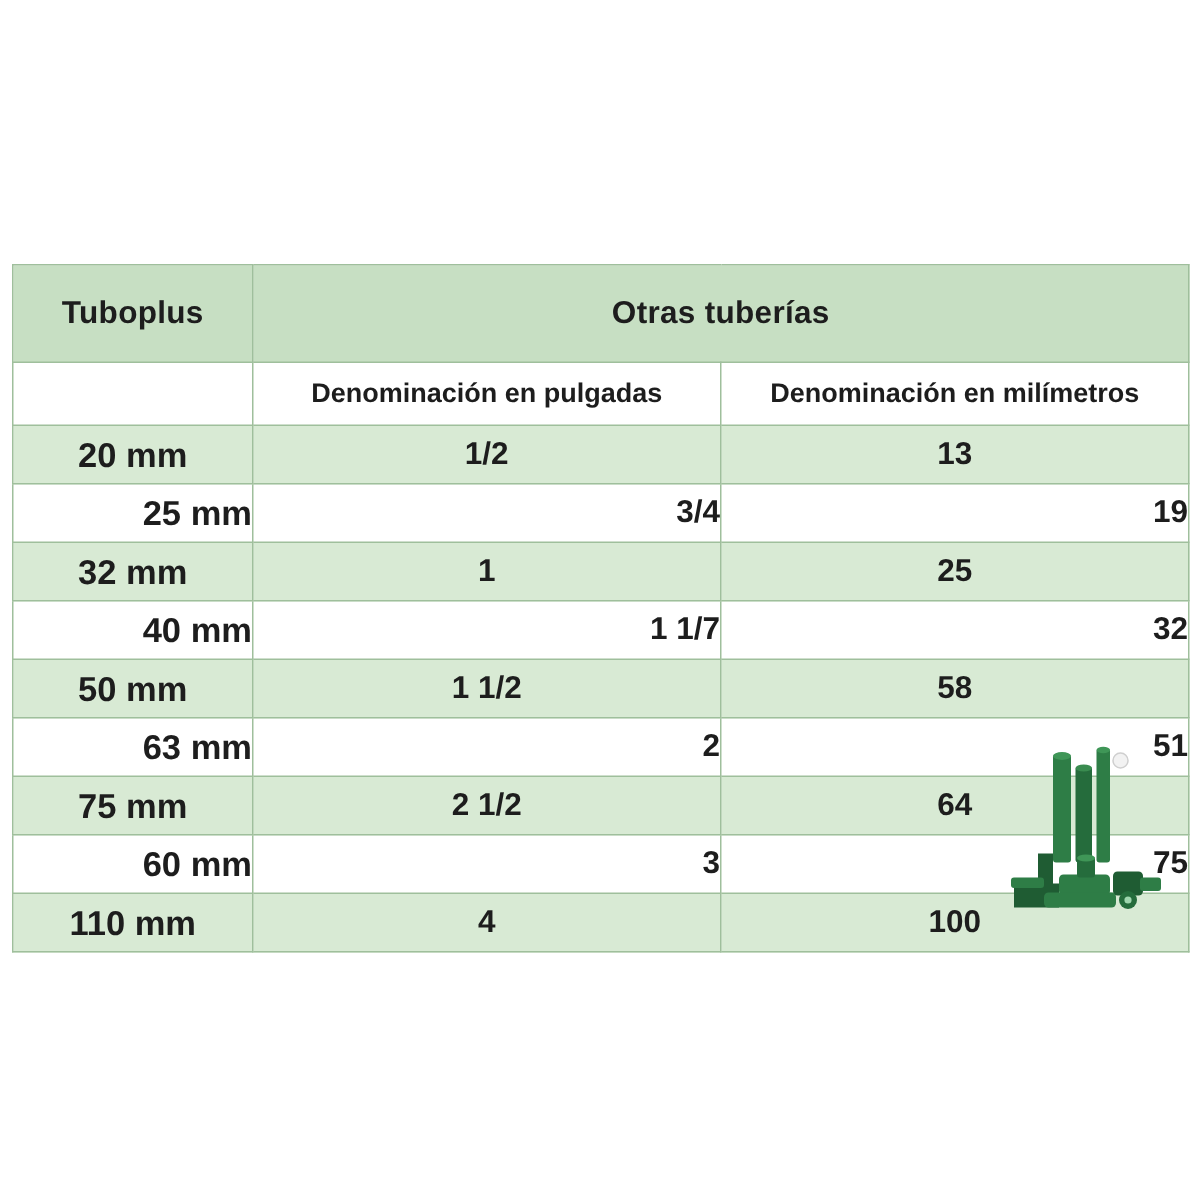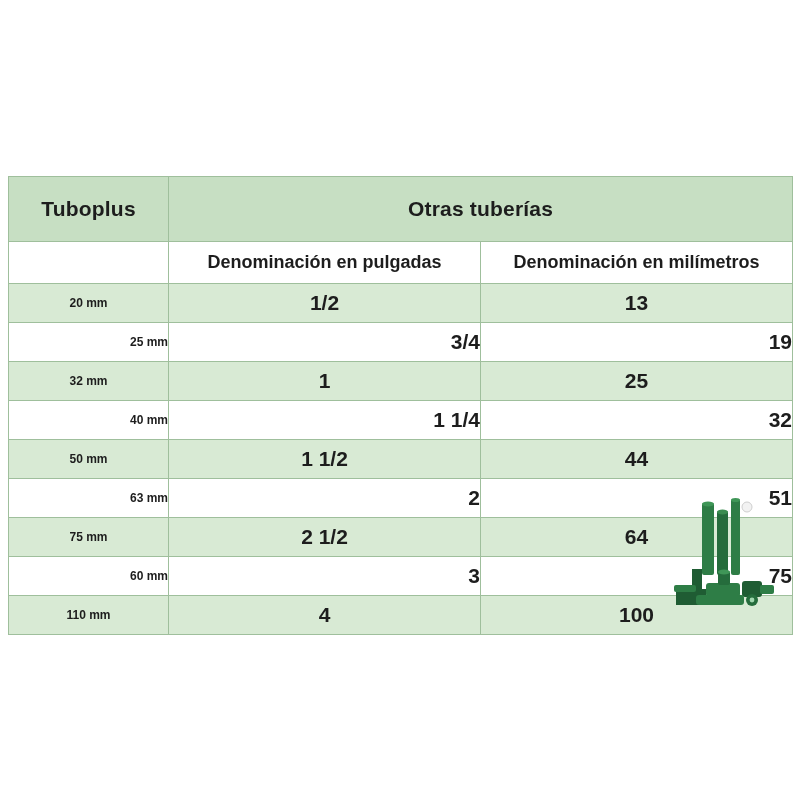--- a/index.html
+++ b/index.html
@@ -74,21 +74,21 @@
     text-align: right;
   }
 
   tbody td {
     height: 38px;
     font-size: 18px;
   }
 
   tbody td.col-name {
     font-weight: bold;
-    font-size: 12px;
+    font-size: 23px;
   }
 
   tbody td.col-val {
     font-weight: bold;
     font-size: 21px;
   }
 
   
   #product-art {
     position: absolute;
@@ -133,27 +133,27 @@
           <td class="col-val">3/4</td>
           <td class="col-val">19</td>
         </tr>
         <tr class="row-even">
           <td class="col-name">32 mm</td>
           <td class="col-val">1</td>
           <td class="col-val">25</td>
         </tr>
         <tr class="row-odd">
           <td class="col-name">40 mm</td>
-          <td class="col-val">1 1/4</td>
+          <td class="col-val">1 1/7</td>
           <td class="col-val">32</td>
         </tr>
         <tr class="row-even">
           <td class="col-name">50 mm</td>
           <td class="col-val">1 1/2</td>
-          <td class="col-val">44</td>
+          <td class="col-val">58</td>
         </tr>
         <tr class="row-odd">
           <td class="col-name">63 mm</td>
           <td class="col-val">2</td>
           <td class="col-val">51</td>
         </tr>
         <tr class="row-even">
           <td class="col-name">75 mm</td>
           <td class="col-val">2 1/2</td>
           <td class="col-val">64</td>

